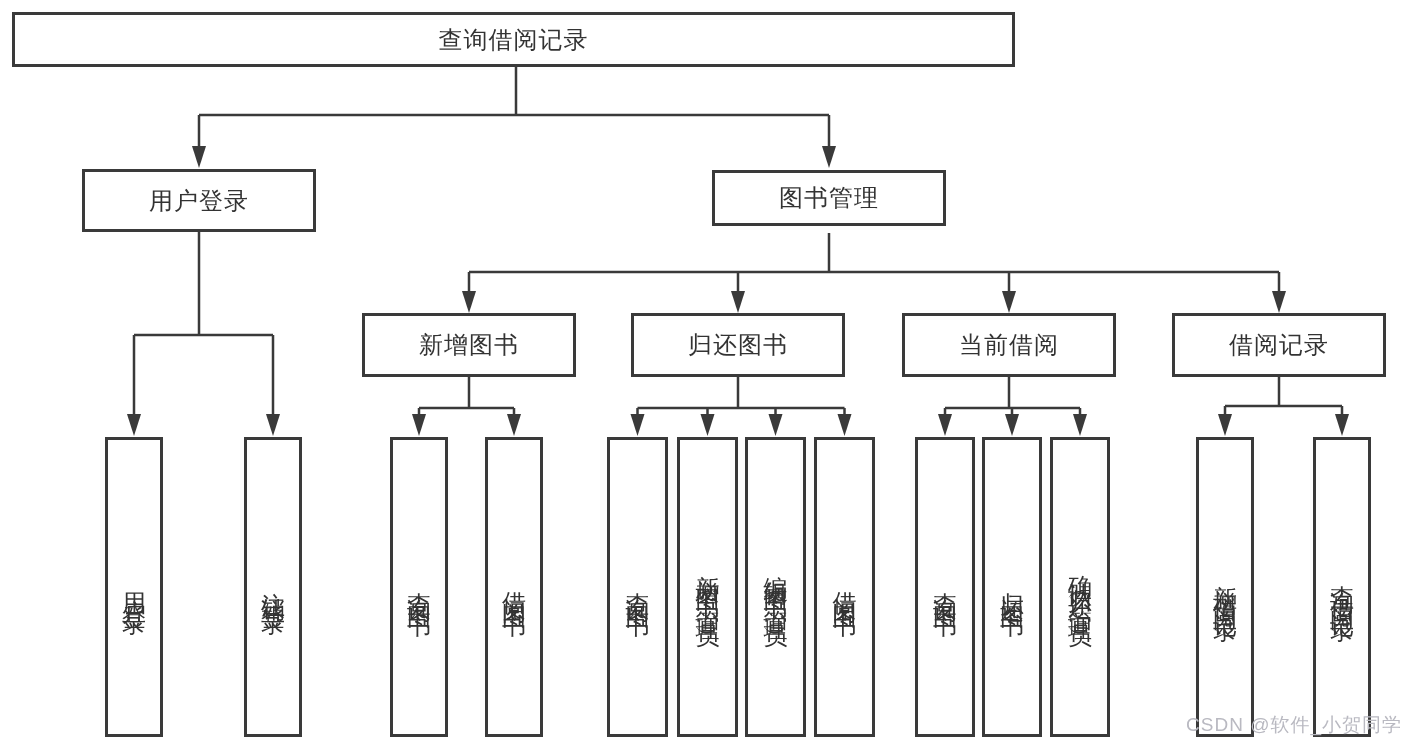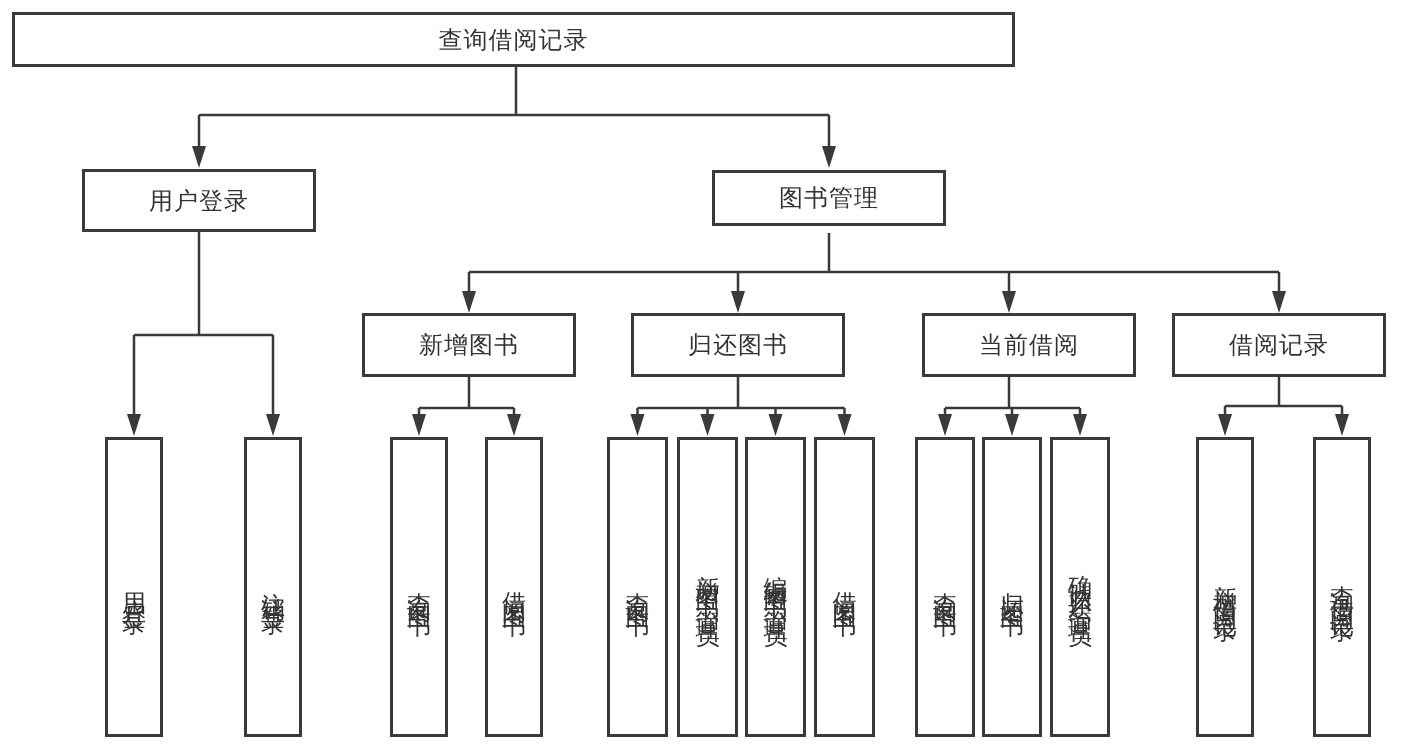--- a/index.html
+++ b/index.html
@@ -39,21 +39,21 @@
     line-height: 1;
     letter-spacing: 7px;
     white-space: nowrap;
   }
   
   .n-root          { left: 12px;   top: 12px;  width: 1003px; height: 55px; }
   .n-user-login    { left: 82px;   top: 169px; width: 234px;  height: 63px; }
   .n-book-mgmt     { left: 712px;  top: 170px; width: 234px;  height: 56px; }
   .n-new-book-rec  { left: 362px;  top: 313px; width: 214px;  height: 64px; }
   .n-book-borrow   { left: 631px;  top: 313px; width: 214px;  height: 64px; }
-  .n-cur-borrow    { left: 902px;  top: 313px; width: 214px;  height: 64px; margin-left: 20px; }
+  .n-cur-borrow    { left: 902px;  top: 313px; width: 214px;  height: 64px; }
   .n-borrow-record { left: 1172px; top: 313px; width: 214px;  height: 64px; text-align: center; }
   .leaf { top: 437px; height: 300px; }
   .n-a1 { left: 105px;  width: 58px; }
   .n-a2 { left: 244px;  width: 58px; }
   .n-b1 { left: 390px;  width: 58px; }
   .n-b2 { left: 485px;  width: 58px; }
   .n-c1 { left: 607px;  width: 61px; }
   .n-c2 { left: 677px;  width: 61px; }
   .n-c3 { left: 745px;  width: 61px; }
   .n-c4 { left: 814px;  width: 61px; }
@@ -191,13 +191,14 @@
     <span class="v-label">确认归还（管理员）</span>
   </div>
 
   <div class="box leaf n-e1">
     <span class="v-label">新增借阅记录</span>
   </div>
   <div class="box leaf n-e2">
     <span class="v-label">查询借阅记录</span>
   </div>
 
+  <div id="watermark">CSDN @软件_小贺同学</div>
 </div>
 
 </body></html>

